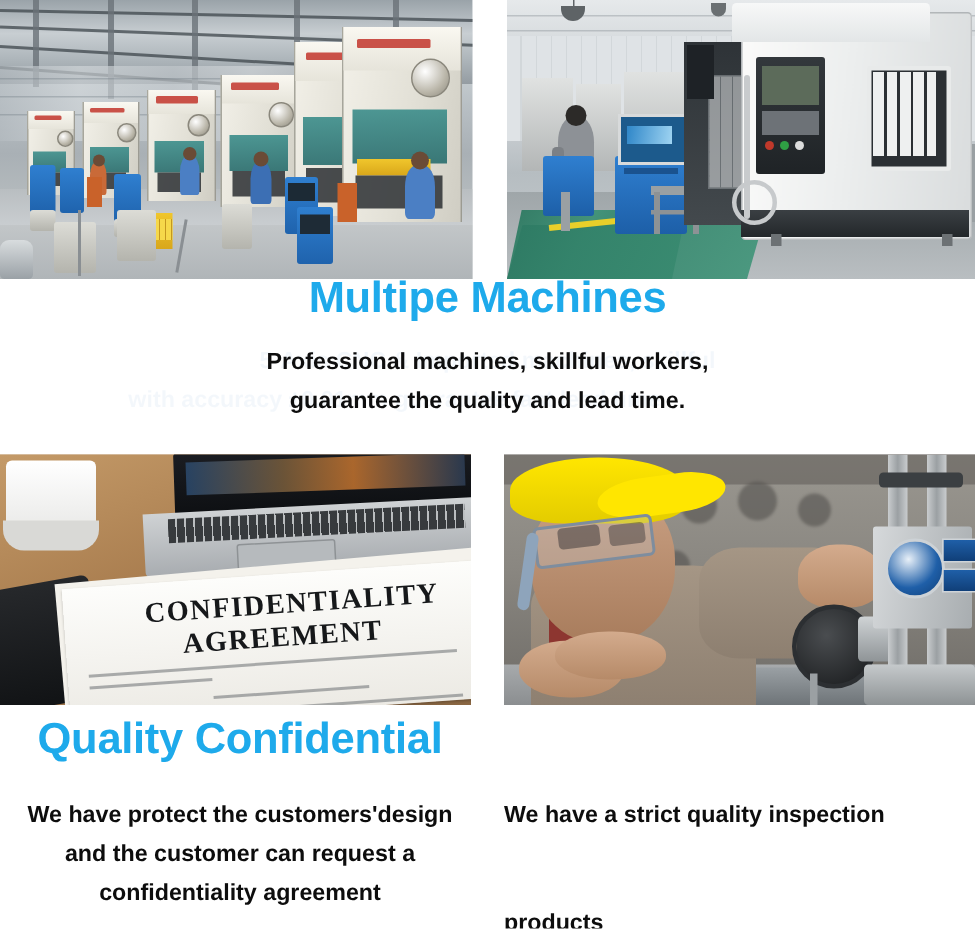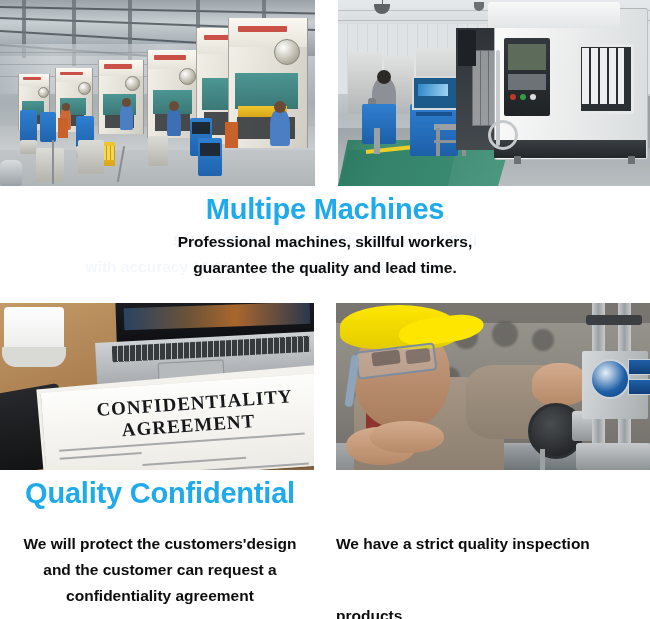--- a/index.html
+++ b/index.html
@@ -350,25 +350,25 @@
     <div class="gdial" style="left:254px;top:56px;width:36px;height:36px;"></div>
     <div class="gscreen" style="left:292px;top:56px;width:22px;height:14px;"></div>
     <div class="gscreen" style="left:292px;top:76px;width:22px;height:14px;"></div>
     <div class="gbase" style="left:240px;top:140px;width:74px;height:27px;border-radius:3px;"></div>
     <div style="left:250px;top:12px;width:56px;height:10px;background:#3b3f42;border-radius:3px;"></div>
   </div>
 
   <div class="ghost" style="left:0;top:228px;width:650px;">5-Axis CNC &amp; Imported machines, skillful</div>
   <div class="ghost" style="left:0;top:254px;width:526px;">with accuracy ±0.01mm guarantee fast lead time</div>
 
-  <div class="heading" style="left:0;top:194px;width:650px;">Multipe Machines</div>
+  <div class="heading" style="left:0;top:184px;width:650px;">Multipe Machines</div>
   <div class="body" style="left:0;top:229px;width:650px;">Professional machines, skillful workers,</div>
   <div class="body" style="left:0;top:255px;width:650px;">guarantee the quality and lead time.</div>
 
   <div class="heading" style="left:0;top:478px;width:320px;">Quality Confidential</div>
-  <div class="body" style="left:0;top:531px;width:320px;">We will protect the customers'design</div>
+  <div class="body" style="left:0;top:531px;width:320px;">We have protect the customers'design</div>
   <div class="body" style="left:0;top:583px;width:320px;">confidentiality agreement</div>
   <div class="body" style="left:0;top:557px;width:320px;">and the customer can request a</div>
 
   <div class="body" style="left:336px;top:531px;width:310px;text-align:left;">We have a strict quality inspection</div>
   <div class="body" style="left:336px;top:583px;width:310px;text-align:left;margin-top:20px;">products</div>
 
 </div>
 
 </body></html>

